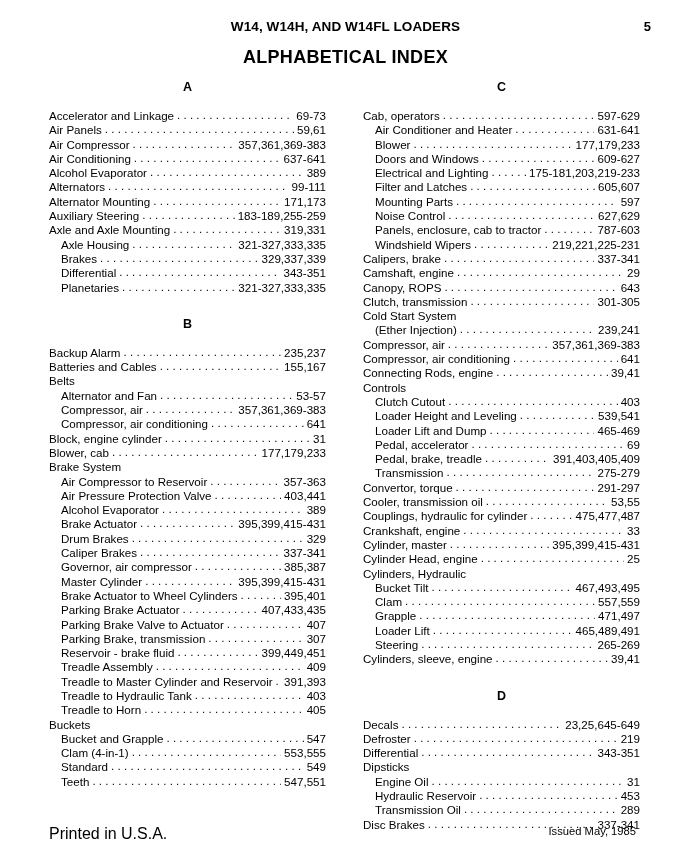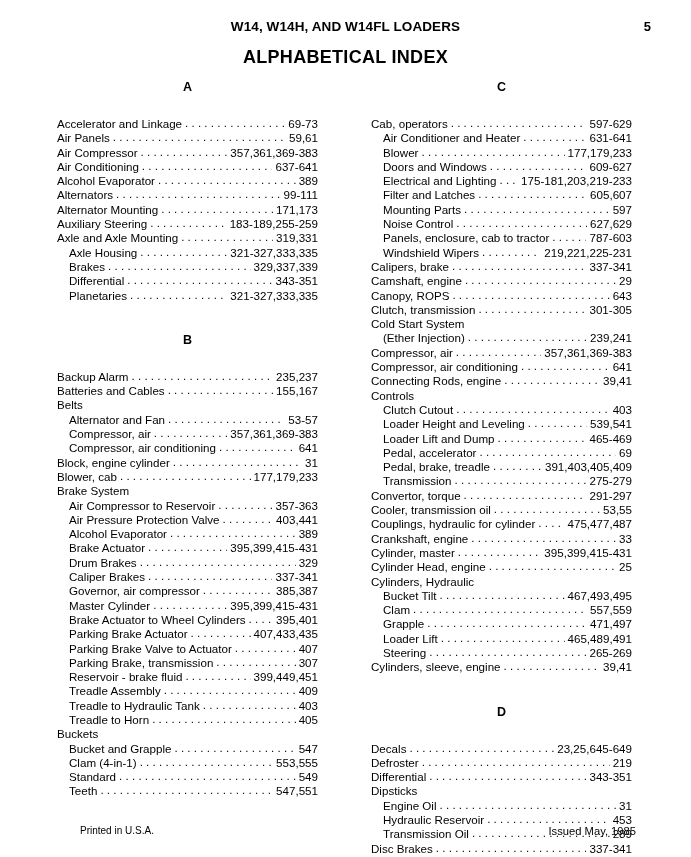--- a/index.html
+++ b/index.html
@@ -69,21 +69,21 @@
   .section-letter {
     text-align: center;
     font-size: 12.5px;
     font-weight: bold;
     height: 15px;
     line-height: 15px;
   }
 
   .entry-list {
     list-style: none;
-    margin: 8px;
+    margin: 0;
     padding: 0;
   }
 
   
   .entry {
     display: flex;
     align-items: baseline;
     font-size: 11.6px;
     line-height: 14.3px;
     height: 14.3px;
@@ -127,22 +127,21 @@
   .page-footer {
     position: absolute;
     bottom: 18px;
     left: 0;
     width: 691px;
     height: 14px;
   }
   .footer-left {
     position: absolute;
     left: 49px;
-    font-size: 10px;
-    margin-left: 31px;
+    font-size: 16px;
   }
   .footer-right {
     position: absolute;
     right: 55px;
     font-size: 11.2px;
   }
 </style>
 </head>
 <body>
 
@@ -331,20 +330,25 @@
         </li>
         <li class="entry lvl-1">
           <span class="entry-title">Reservoir - brake fluid</span>
           <span class="entry-leader"></span>
           <span class="entry-pages">399,449,451</span>
         </li>
         <li class="entry lvl-1">
           <span class="entry-title">Treadle Assembly</span>
           <span class="entry-leader"></span>
           <span class="entry-pages">409</span>
+        </li>
+        <li class="entry lvl-1">
+          <span class="entry-title">Treadle to Master Cylinder and Reservoir</span>
+          <span class="entry-leader"></span>
+          <span class="entry-pages">391,393</span>
         </li>
         <li class="entry lvl-1">
           <span class="entry-title">Treadle to Hydraulic Tank</span>
           <span class="entry-leader"></span>
           <span class="entry-pages">403</span>
         </li>
         <li class="entry lvl-1">
           <span class="entry-title">Treadle to Horn</span>
           <span class="entry-leader"></span>
           <span class="entry-pages">405</span>

